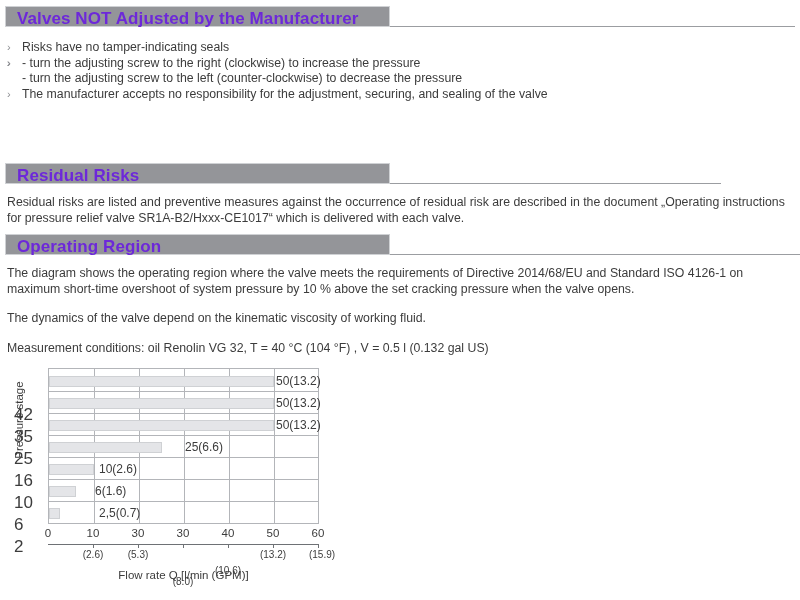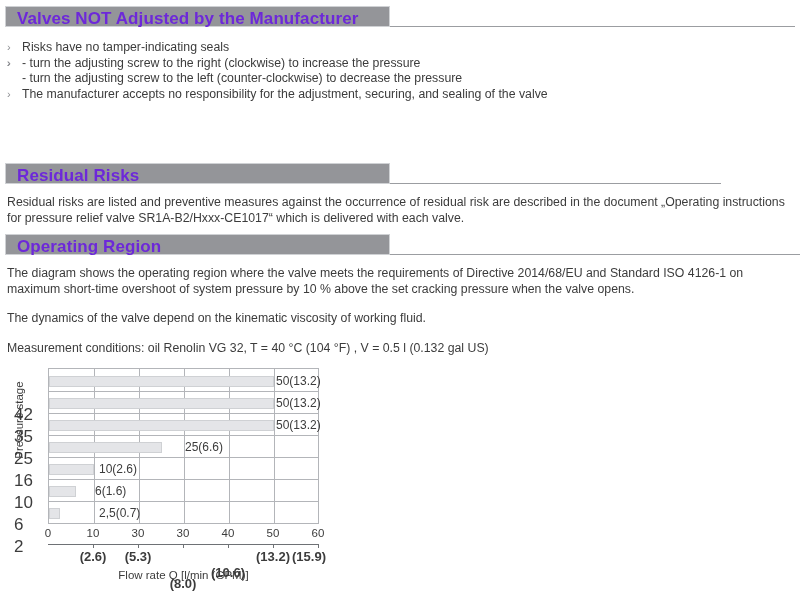--- a/index.html
+++ b/index.html
@@ -152,23 +152,22 @@
     position: absolute;
     width: 40px;
     text-align: center;
     font-size: 11.5px;
     color: #3c3c3c;
   }
   .xtick2 {
     position: absolute;
     width: 46px;
     text-align: center;
-    font-size: 13px;
-    color: #3c3c3c;
-    font-weight: bold;
+    font-size: 10px;
+    color: #3c3c3c;
   }
   .tickmark {
     position: absolute;
     width: 1px;
     height: 4px;
     background: #6e7175;
   }
   .xaxis2-line {
     position: absolute;
     left: 48px;
@@ -301,17 +300,17 @@
   <div class="tickmark" style="left:183px;top:184px;"></div>
   <div class="tickmark" style="left:228px;top:184px;"></div>
   <div class="tickmark" style="left:273px;top:184px;"></div>
   <div class="tickmark" style="left:318px;top:184px;"></div>
 
   <div class="xtick2" style="left:70px;top:189px;">(2.6)</div>
   <div class="xtick2" style="left:115px;top:189px;">(5.3)</div>
   <div class="xtick2" style="left:160px;top:189px;margin-top:27px;">(8.0)</div>
   <div class="xtick2" style="left:205px;top:189px;margin-top:16px;">(10.6)</div>
   <div class="xtick2" style="left:250px;top:189px;">(13.2)</div>
-  <div class="xtick2" style="left:286px;top:189px;">(15.9)</div>
+  <div class="xtick2" style="left:299px;top:189px;">(15.9)</div>
 
   <div class="xaxis-title" style="top:209px;">Flow rate Q [l/min (GPM)]</div>
 
 </div>
 
 </body></html>

